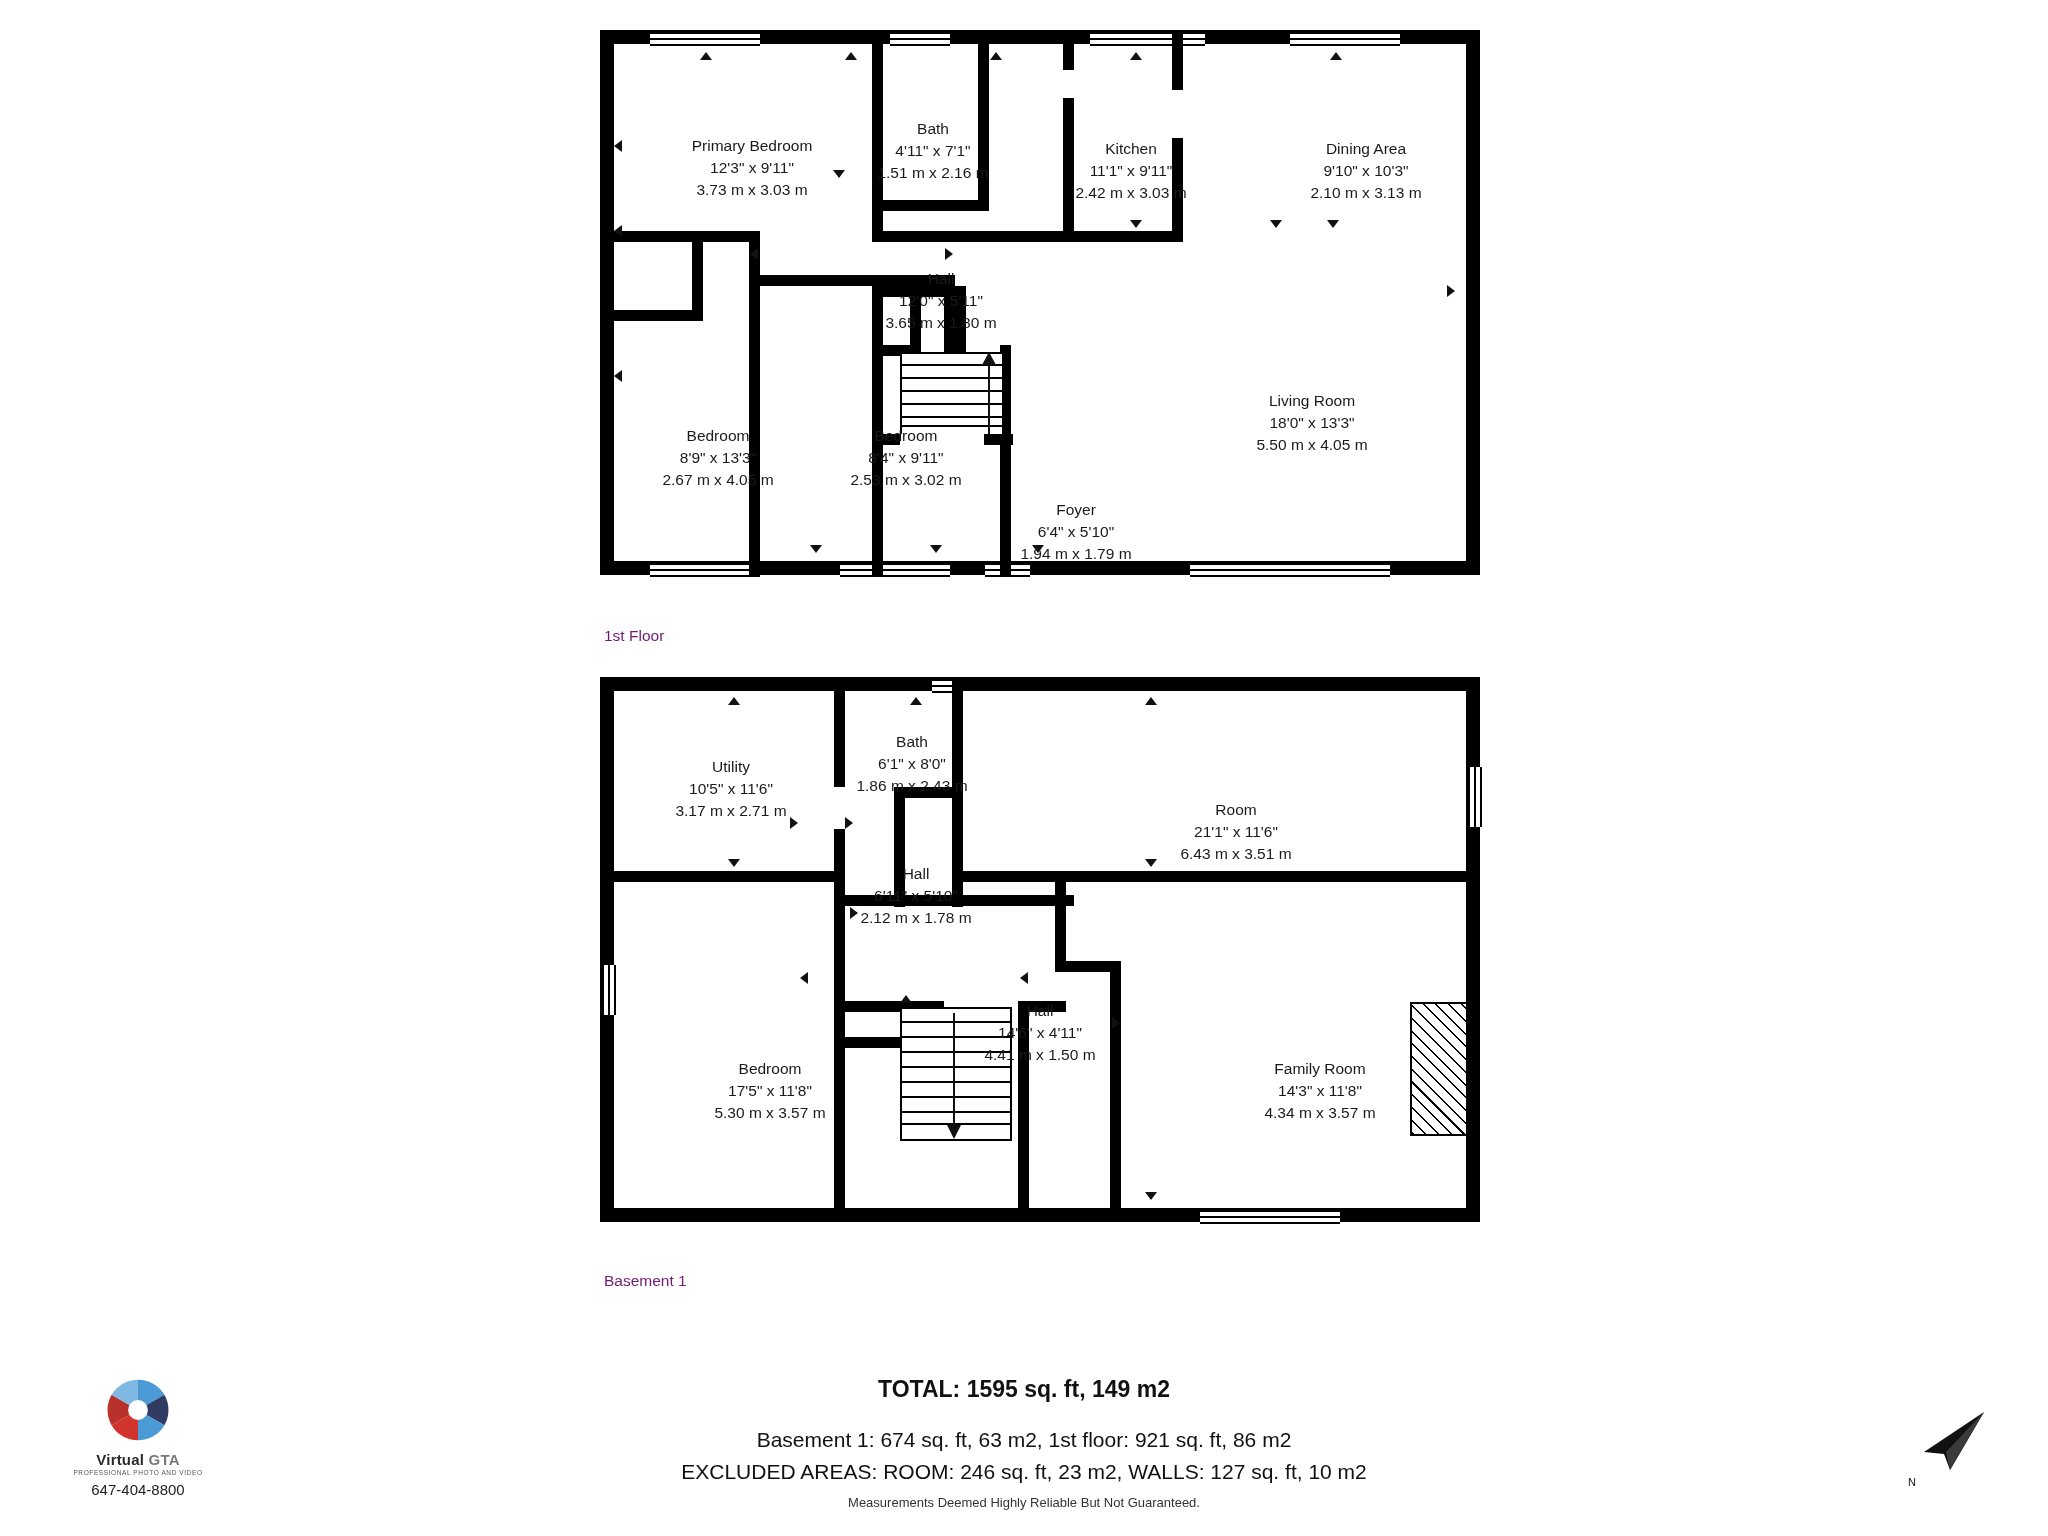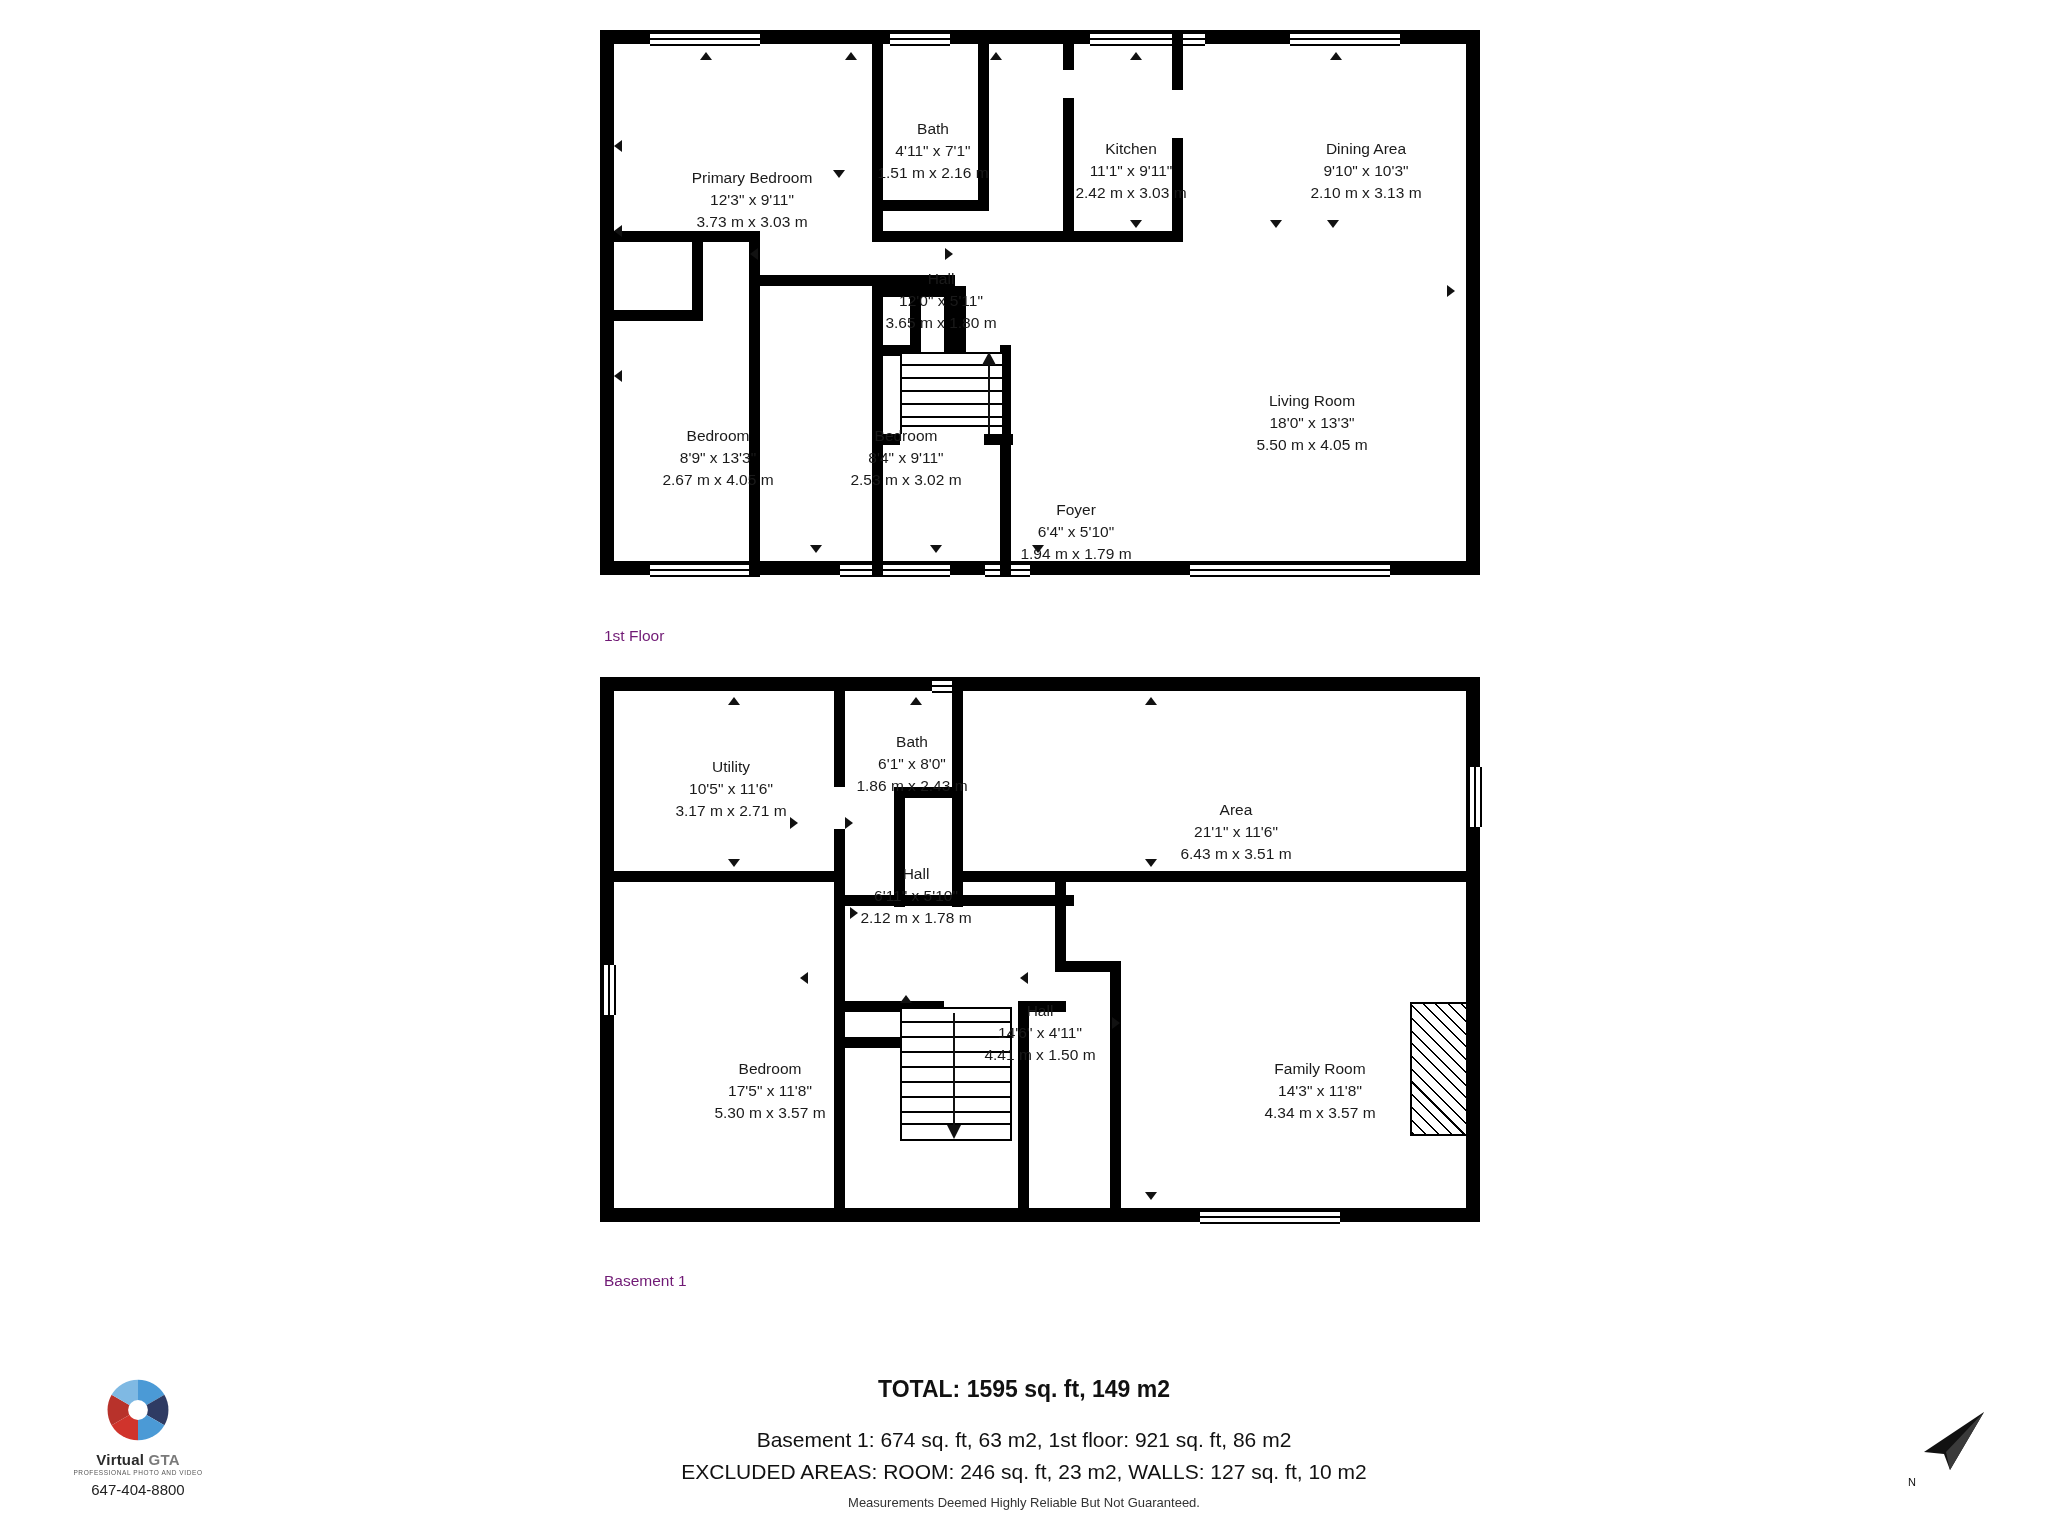--- a/index.html
+++ b/index.html
@@ -287,21 +287,21 @@
     <div class="tri down" style="left:670px; top:190px;"></div>
     <div class="tri down" style="left:727px; top:190px;"></div>
     <div class="tri left" style="left:150px; top:218px;"></div>
     <div class="tri right" style="left:345px; top:218px;"></div>
     <div class="tri right" style="left:847px; top:255px;"></div>
     <div class="tri down" style="left:210px; top:515px;"></div>
     <div class="tri down" style="left:330px; top:515px;"></div>
     <div class="tri down" style="left:432px; top:515px;"></div>
   </div>
 
-  <div class="room-label" style="left:752px; top:135px;margin-top:32px;">
+  <div class="room-label" style="left:752px; top:135px;">
     <span class="nm">Primary Bedroom</span>
     <span class="d1">12'3" x 9'11"</span>
     <span class="d2">3.73 m x 3.03 m</span>
   </div>
   <div class="room-label" style="left:933px; top:118px;">
     <span class="nm">Bath</span>
     <span class="d1">4'11" x 7'1"</span>
     <span class="d2">1.51 m x 2.16 m</span>
   </div>
   <div class="room-label" style="left:1131px; top:138px;">
@@ -424,21 +424,21 @@
     <span class="nm">Utility</span>
     <span class="d1">10'5" x 11'6"</span>
     <span class="d2">3.17 m x 2.71 m</span>
   </div>
   <div class="room-label" style="left:912px; top:731px;">
     <span class="nm">Bath</span>
     <span class="d1">6'1" x 8'0"</span>
     <span class="d2">1.86 m x 2.43 m</span>
   </div>
   <div class="room-label" style="left:1236px; top:799px;">
-    <span class="nm">Area</span>
+    <span class="nm">Room</span>
     <span class="d1">21'1" x 11'6"</span>
     <span class="d2">6.43 m x 3.51 m</span>
   </div>
   <div class="room-label" style="left:916px; top:863px;">
     <span class="nm">Hall</span>
     <span class="d1">6'11" x 5'10"</span>
     <span class="d2">2.12 m x 1.78 m</span>
   </div>
   <div class="room-label" style="left:1040px; top:1000px;">
     <span class="nm">Hall</span>

